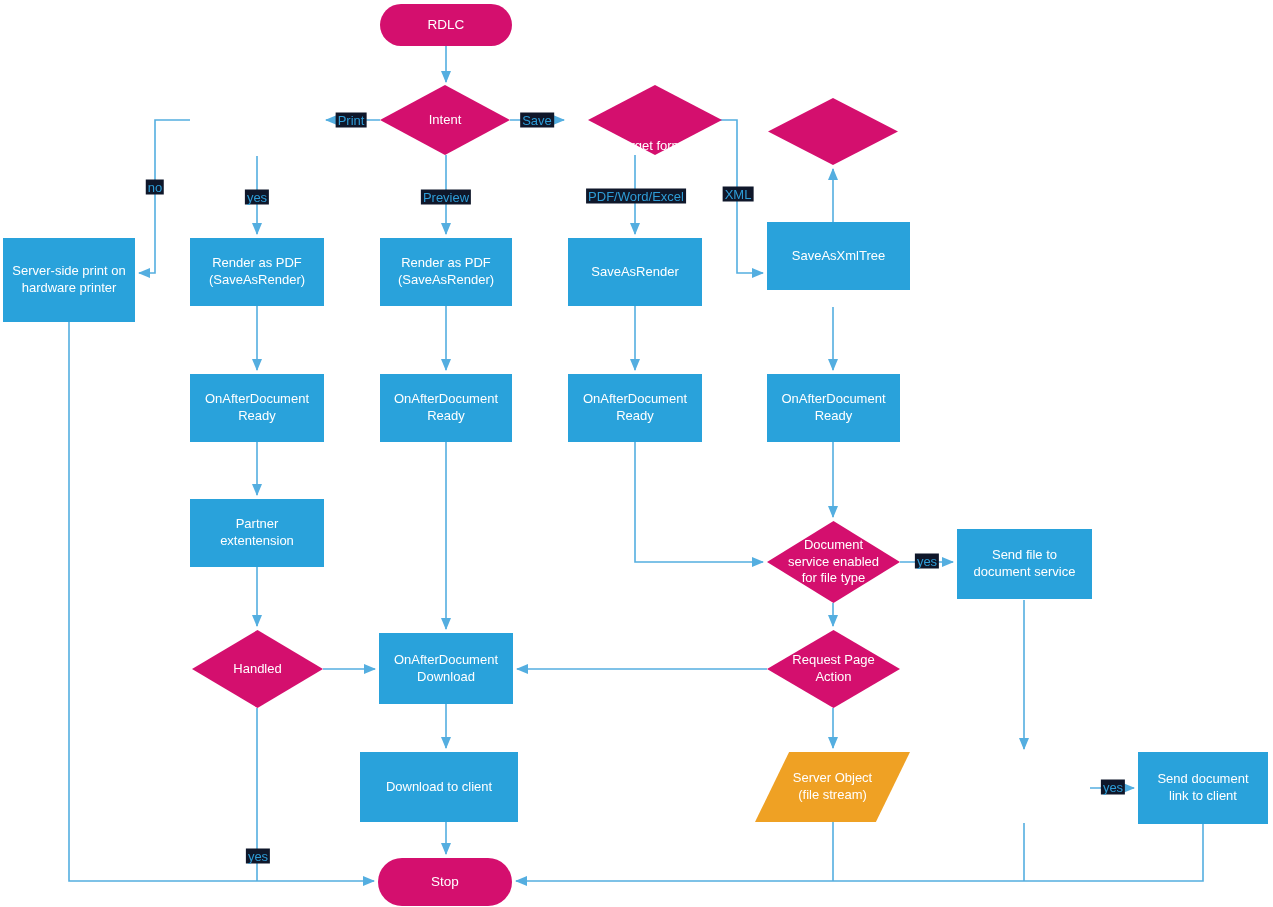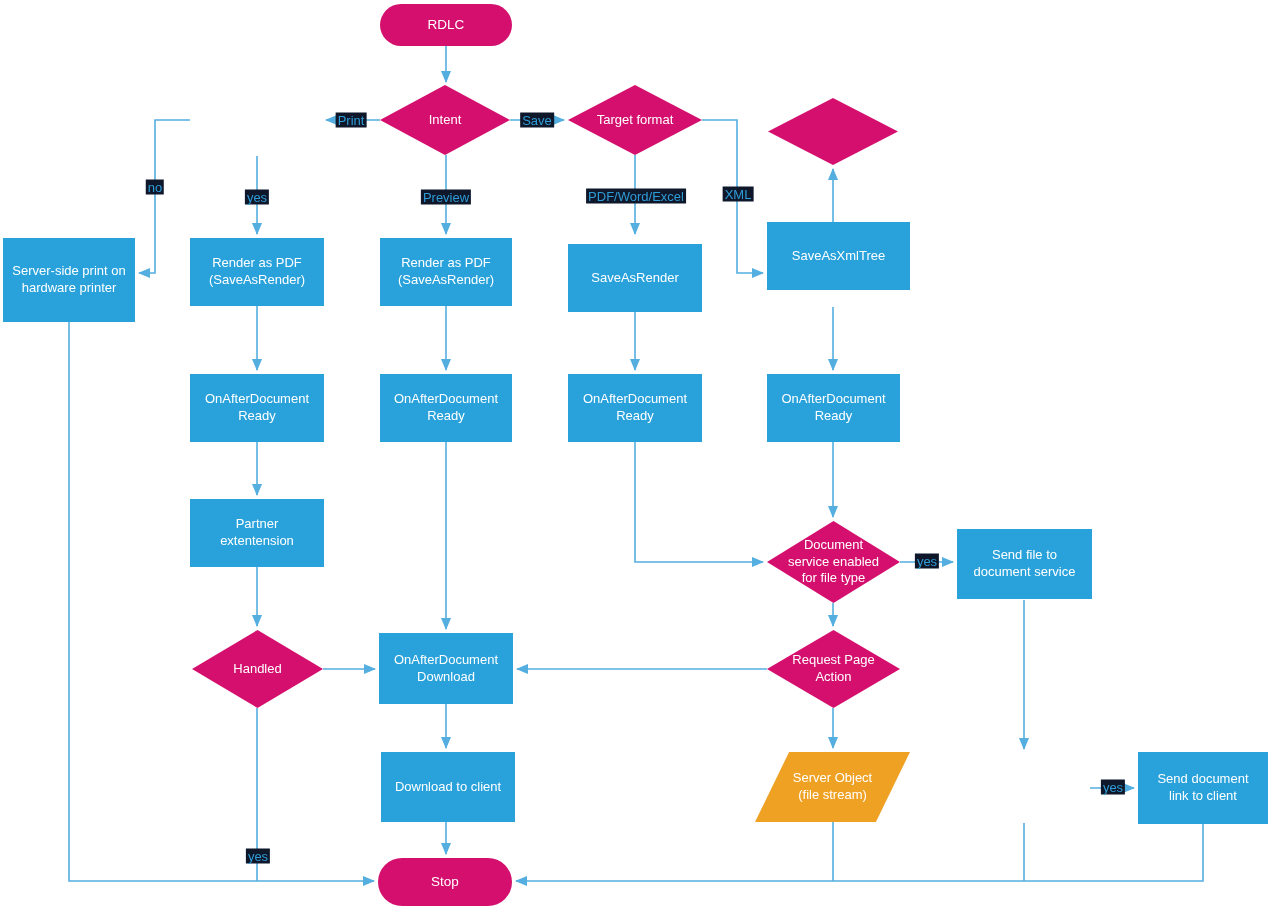--- a/index.html
+++ b/index.html
@@ -78,39 +78,39 @@
   </svg>
 
   <div class="node terminator" style="left:380px;top:4px;width:132px;height:42px;">
     <span>RDLC</span>
   </div>
 
   <div class="node decision" style="left:380px;top:85px;width:130px;height:70px;">
     <div class="shape"></div>
     <span class="label">Intent</span>
   </div>
-  <div class="node decision" style="left:568px;top:85px;width:134px;height:70px;">
+  <div class="node decision" style="left:588px;top:85px;width:134px;height:70px;align-items:flex-end;">
     <div class="shape"></div>
     <span class="label">Target format</span>
   </div>
   <div class="node decision" style="left:768px;top:98px;width:130px;height:67px;">
     <div class="shape"></div>
     <span class="label"></span>
   </div>
 
   <div class="node process" style="left:3px;top:238px;width:132px;height:84px;">
     <span>Server-side print on hardware printer</span>
   </div>
   <div class="node process" style="left:190px;top:238px;width:134px;height:68px;">
     <span>Render as PDF (SaveAsRender)</span>
   </div>
   <div class="node process" style="left:380px;top:238px;width:132px;height:68px;">
     <span>Render as PDF (SaveAsRender)</span>
   </div>
-  <div class="node process" style="left:568px;top:244px;width:134px;height:68px;">
+  <div class="node process" style="left:568px;top:238px;width:134px;height:68px;">
     <span>SaveAsRender</span>
   </div>
   <div class="node process" style="left:767px;top:222px;width:143px;height:68px;">
     <span>SaveAsXmlTree</span>
   </div>
 
   <div class="node process" style="left:190px;top:374px;width:134px;height:68px;">
     <span>OnAfterDocument Ready</span>
   </div>
   <div class="node process" style="left:380px;top:374px;width:132px;height:68px;">
@@ -139,21 +139,21 @@
     <span class="label">Handled</span>
   </div>
   <div class="node process" style="left:379px;top:633px;width:134px;height:71px;">
     <span>OnAfterDocument Download</span>
   </div>
   <div class="node decision" style="left:767px;top:630px;width:133px;height:78px;">
     <div class="shape"></div>
     <span class="label w100">Request Page Action</span>
   </div>
 
-  <div class="node process" style="left:381px;top:752px;width:134px;height:70px;">
+  <div class="node process" style="left:360px;top:752px;width:158px;height:70px;">
     <span>Download to client</span>
   </div>
   <div class="node io" style="left:755px;top:752px;width:155px;height:70px;">
     <div class="shape"></div>
     <span class="label w80">Server Object (file stream)</span>
   </div>
   <div class="node process" style="left:1138px;top:752px;width:130px;height:72px;">
     <span class="w110">Send document link to client</span>
   </div>
 

